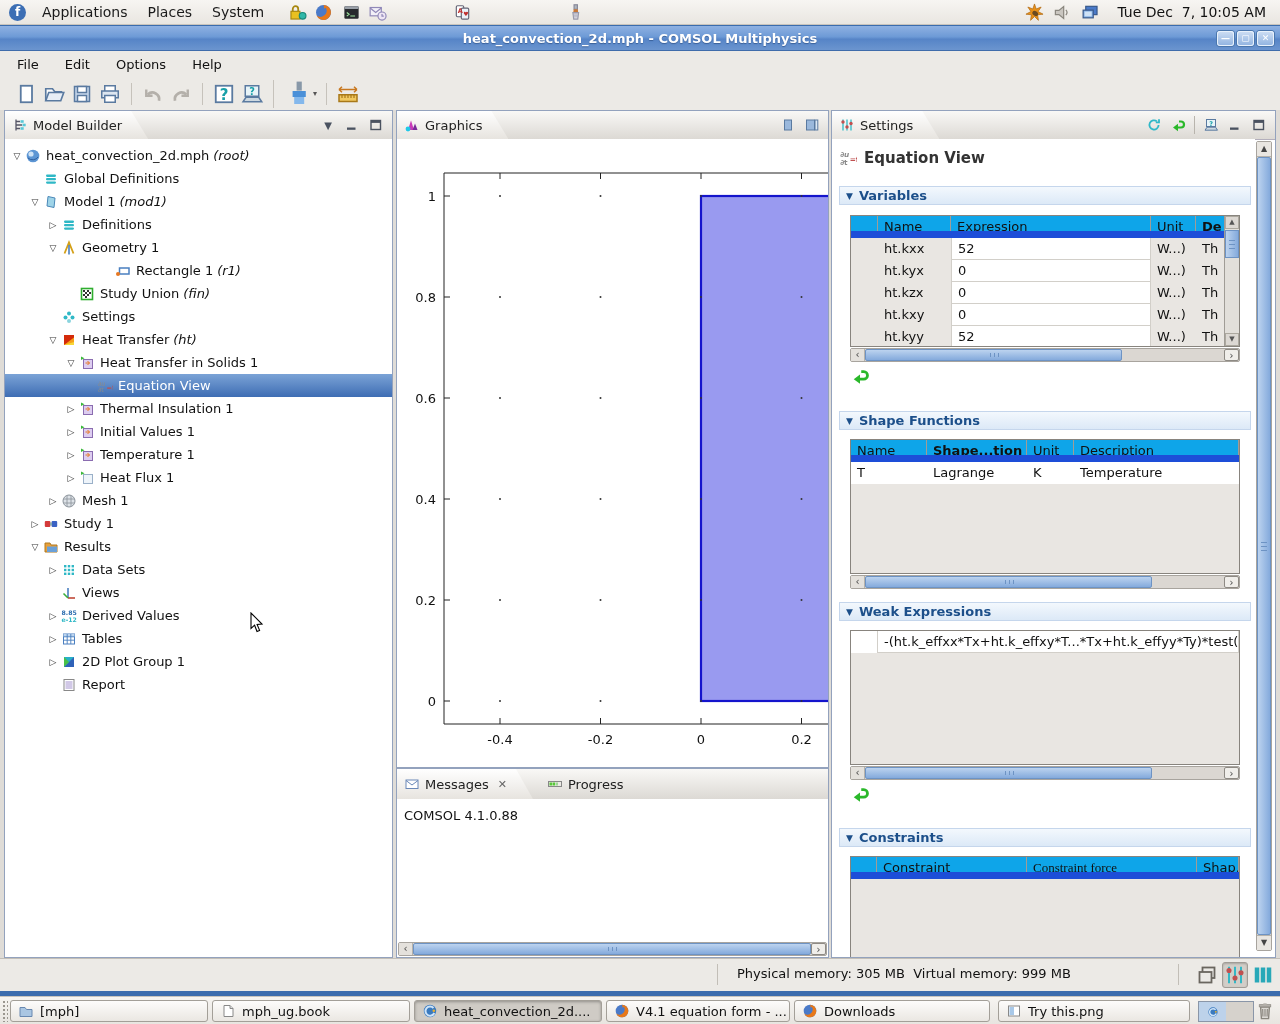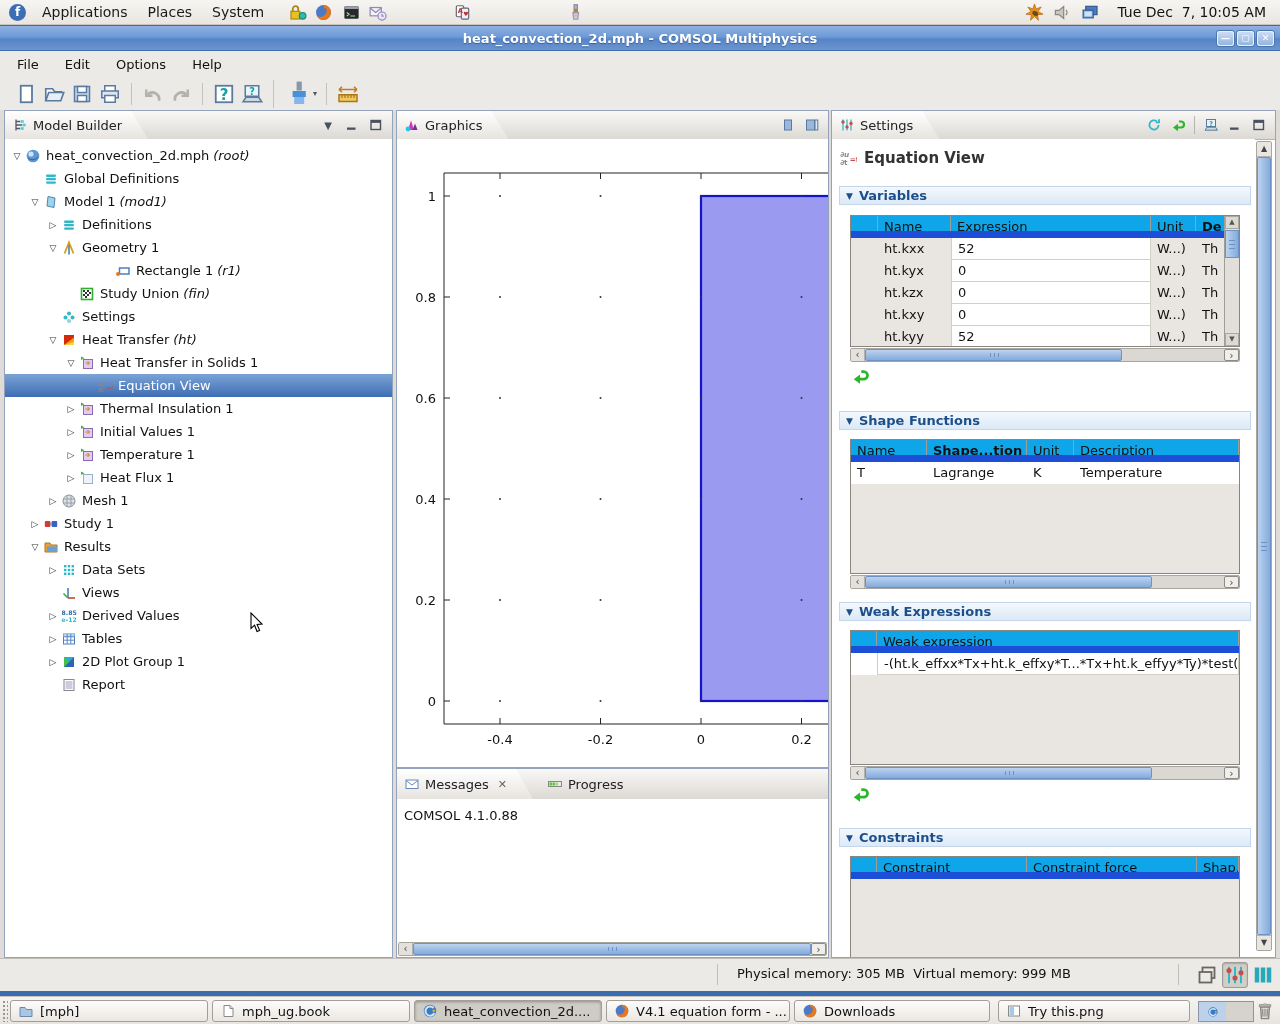--- a/index.html
+++ b/index.html
@@ -940,24 +940,20 @@
                 <span class="grip"></span>
               </span>
             <span class="ar r">›</span>
           </div>
 
           <div class="sech sh-weak">
             <span class="tri">▼</span>
             <span>Weak Expressions</span>
           </div>
           <div class="stable tb-weak" id="t-weak">
-              <div class="thead">
-                <span class="thc" style="width: 26px;"></span>
-                <span class="thc" style="width: 362px;">Weak expression</span>
-              </div>
               <div class="trowt rowwhite">
                 <span class="tc" style="width: 26px;"></span>
                 <span class="tc edit" style="width: 362px;">-(ht.k_effxx*Tx+ht.k_effxy*T...*Tx+ht.k_effyy*Ty)*test(</span>
               </div>
             </div>
           <div class="hsb hsb-weak">
             <span class="ar l">‹</span>
             <span class="thumb" style="left:14px;width:285px">
                 <span class="grip"></span>
               </span>
@@ -971,21 +967,21 @@
             </span>
 
           <div class="sech sh-constraints">
             <span class="tri">▼</span>
             <span>Constraints</span>
           </div>
           <div class="stable tb-constraints" id="t-constraints">
               <div class="thead">
                 <span class="thc" style="width: 26px;"></span>
                 <span class="thc" style="width: 150px;">Constraint</span>
-                <span class="thc" style="width: 170px;">Constraint force</span>
+                <span class="thc" style="width: 170px; font-family: Liberation Serif, serif;">Constraint force</span>
                 <span class="thc" style="width: 42px;">Shap.</span>
               </div>
             </div>
         </div>
 
         <div class="vsb" style="right:3px;top:30px;bottom:6px">
           <span class="ar u">▲</span>
           <span class="thumb" style="top:15px;bottom:15px">
               <span class="vgrip"></span>
             </span>

